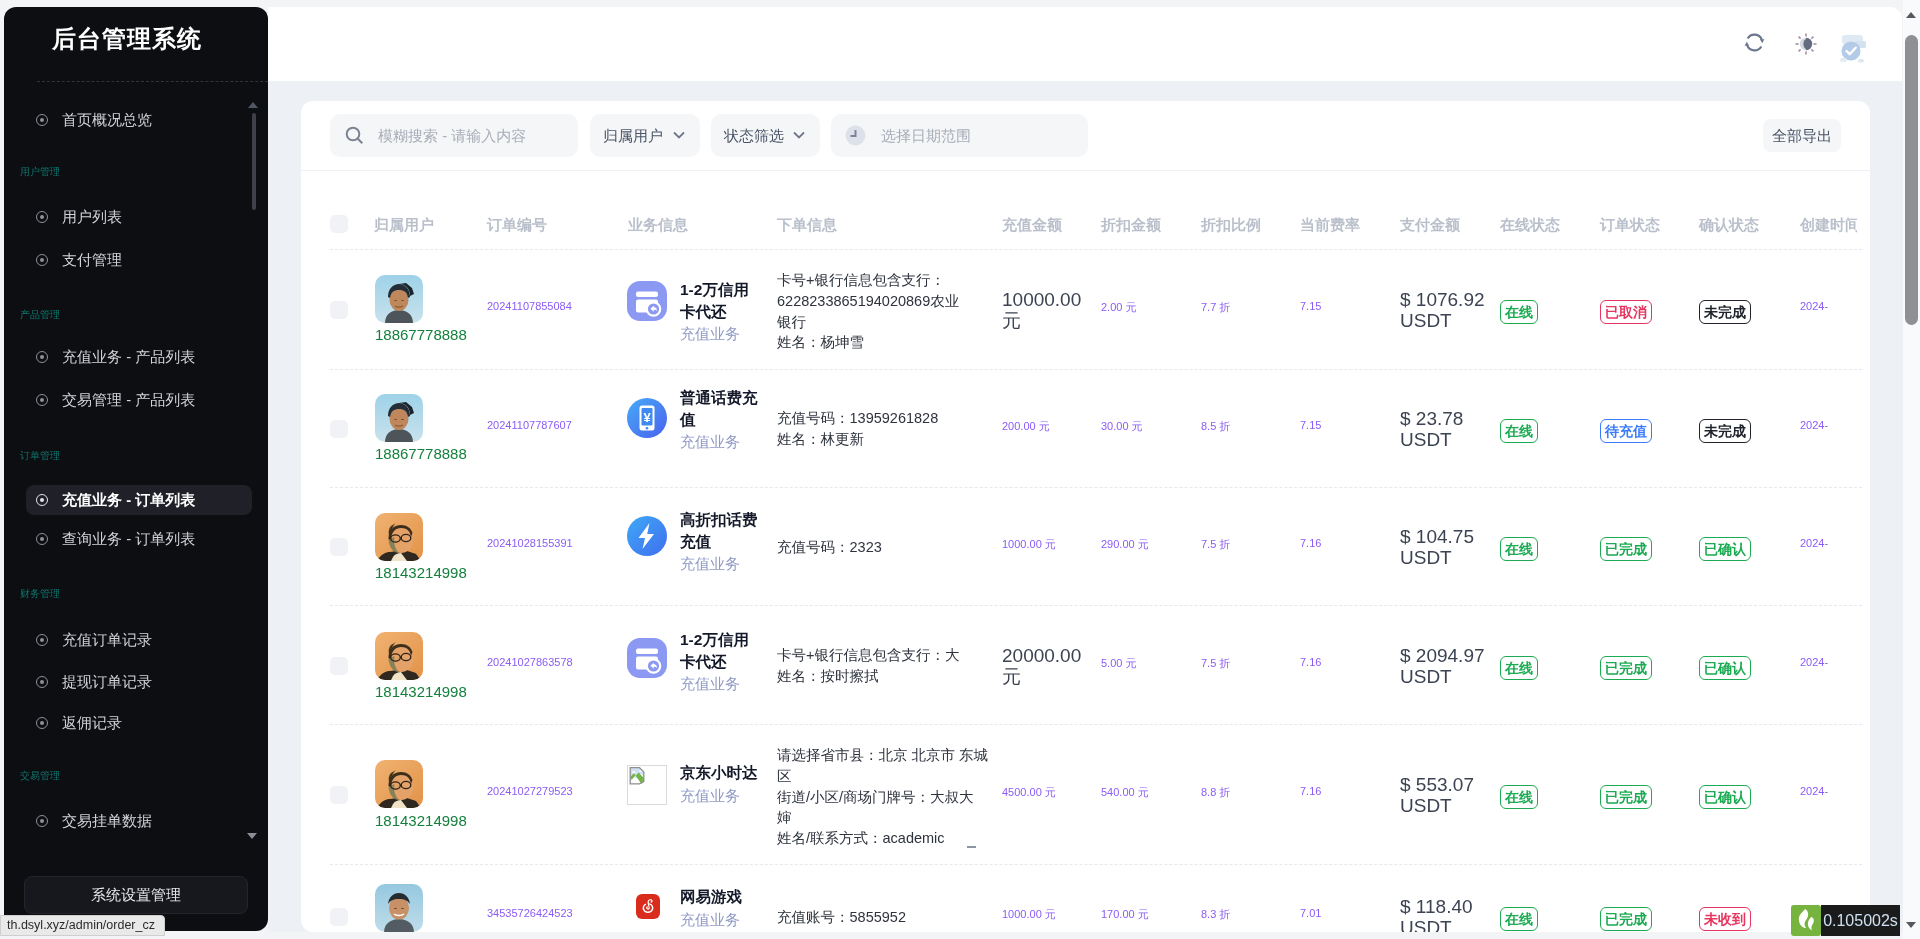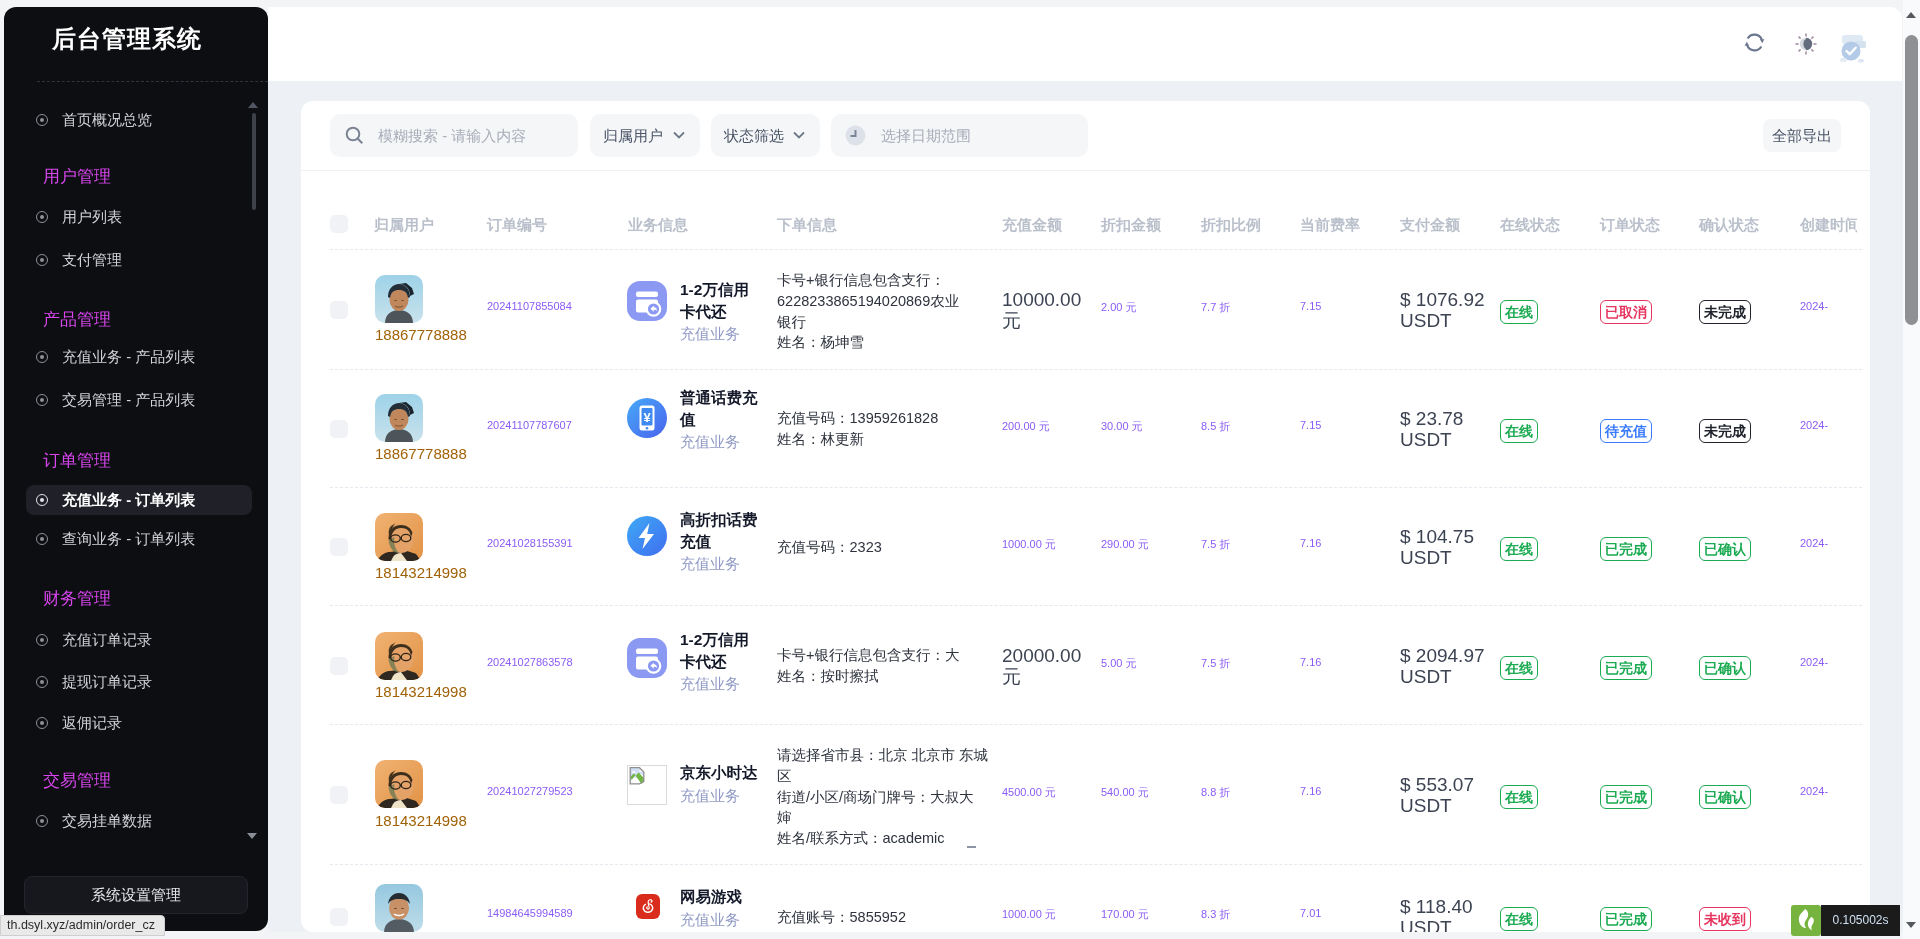--- a/index.html
+++ b/index.html
@@ -6,50 +6,50 @@
 #sb{position:absolute;left:4px;top:7px;width:264px;height:924px;background:#0d0e12;border-radius:12px;z-index:5}
 #sb .title{position:absolute;top:16px;left:-9px;width:100%;text-align:center;color:#fff;font-size:24px;font-weight:700;letter-spacing:1px}
 #sb .dash{position:absolute;top:74px;left:33px;right:0;border-top:1px dashed #33343b}
 .mi{position:absolute;left:22px;width:226px;height:34px;color:#d2d3d8;font-size:15px;line-height:34px}
 .mi .ic{position:absolute;left:10px;top:11px;width:12px;height:12px;border:1.5px solid #8f8f98;border-radius:50%}
 .mi .ic:after{content:"";position:absolute;left:2.5px;top:2.5px;width:4px;height:4px;background:#8f8f98;border-radius:50%}
 .mi .tx{position:absolute;left:36px;white-space:nowrap}
 .mi.sel{background:#1f2028;border-radius:8px;color:#fff;font-weight:700;height:30px;line-height:30px}
 .mi.sel .ic{top:9px;border-color:#e4e4e8}
 .mi.sel .ic:after{background:#e4e4e8}
-.mh{position:absolute;left:39px;color:#d946ef;font-size:17px;white-space:nowrap}
+.mh{position:absolute;left:16px;color:#0f766e;font-size:10px;white-space:nowrap}
 #sbbtn{position:absolute;left:20px;top:869px;width:224px;height:38px;background:#17181e;border:1px solid #24252c;border-radius:8px;color:#e6e7ea;font-size:15px;text-align:center;line-height:36px}
 #topbar{position:absolute;left:268px;top:7px;width:1634px;height:74px;background:#fff;border-radius:0 12px 0 0;z-index:4}
 #content{position:absolute;left:268px;top:81px;width:1635px;height:851px;background:#edf1f6;z-index:3}
 #card{position:absolute;left:33px;top:20px;width:1569px;height:831px;background:#fff;border-radius:12px;overflow:hidden}
 .inp{position:absolute;background:#f5f6f8;border-radius:10px;height:43px;top:13px}
 .ph{color:#a9aeb9;font-size:15px;line-height:43px;white-space:nowrap}
 .dd{color:#4b5567;font-size:15px;line-height:43px;white-space:nowrap}
 #divider{position:absolute;left:0;top:69px;width:100%;height:1px;background:#eef0f3}
 .th{position:absolute;top:115px;font-size:15px;font-weight:700;color:#bac0cb;white-space:nowrap}
 .cb{position:absolute;left:29px;width:18px;height:18px;background:#f1f2f5;border-radius:5px}
 .rsep{position:absolute;left:29px;right:8px;border-top:1px dashed #e5e8ee;height:0}
 .val{position:absolute;font-size:11px;color:#8b5cf6;white-space:nowrap}
 .val2{position:absolute;font-size:19px;color:#3c4352;line-height:21px}
-.phone{position:absolute;font-size:15px;color:#a16207;white-space:nowrap}
+.phone{position:absolute;font-size:15px;color:#15803d;white-space:nowrap}
 .bname{position:absolute;width:92px;font-size:15.5px;font-weight:700;color:#14192a;line-height:21.5px}
 .bsub{font-size:15px;font-weight:400;color:#8f99c4;line-height:21px;padding-top:1px}
 .info{position:absolute;font-size:14.5px;color:#2e333e;line-height:20.8px;white-space:nowrap}
 .bdg{position:absolute;height:24px;line-height:22px;padding:0 4px;border:1px solid;border-radius:6px;font-size:14px;font-weight:700;white-space:nowrap;background:#fff}
 .bg{color:#1cab52;border-color:#1cab52}
 .bb{color:#3a7bfd;border-color:#3a7bfd}
 .br{color:#e6355f;border-color:#e6355f}
 .bk{color:#20242c;border-color:#20242c}
 .av{position:absolute;width:48px;height:48px;border-radius:10px;overflow:hidden}
 #vscroll{position:absolute;right:0;top:0;width:17px;height:939px;background:#f9fafb;z-index:9}
 #vthumb{position:absolute;left:2px;top:35px;width:13px;height:290px;background:#8e9093;border-radius:7px}
 .tri-u{width:0;height:0;border-left:5px solid transparent;border-right:5px solid transparent;border-bottom:6px solid #505664}
 .tri-d{width:0;height:0;border-left:5px solid transparent;border-right:5px solid transparent;border-top:6px solid #8a8d96}
 #status{position:absolute;left:0px;bottom:3px;height:21px;background:#e9e9e9;border:1px solid #cfcfcf;border-radius:0 4px 0 0;padding:0 9px 0 6px;font-size:12.5px;color:#2b2b2b;line-height:19px;z-index:20;white-space:nowrap}
-#debug{position:absolute;left:1821px;top:905px;width:79px;height:31px;background:#1b1b1b;color:#cfe0f2;font-size:12px;text-align:center;line-height:31px;z-index:20}
+#debug{position:absolute;left:1821px;top:905px;width:79px;height:31px;background:#1b1b1b;color:#cfe0f2;font-size:16px;text-align:center;line-height:31px;z-index:20}
 #dbgicon{position:absolute;left:1791px;top:905px;width:30px;height:31px;background:#76b43f;border-radius:3px;z-index:20}
 </style></head>
 <body>
 <div id="sb">
   <div class="title">后台管理系统</div>
   <div class="dash"></div>
   <div class="mi" style="top:96px">
       <span class="ic"></span>
       <span class="tx">首页概况总览</span>
     </div>
@@ -397,21 +397,21 @@
               <stop offset="1" stop-color="#bfdde9"></stop>
             </linearGradient>
           </defs>
           <rect width="48" height="48" fill="url(#skyC)"></rect>
           <path d="M9 48c0-8 7-13 15-13s15 5 15 13z" fill="#535c63"></path>
           <ellipse cx="24" cy="24" rx="10" ry="11.5" fill="#c89067"></ellipse>
           <path d="M13 20c1-7 5-11 11-11s10 4 11 11c-2-3-5-5-11-5s-9 2-11 5z" fill="#262b31"></path>
           <path d="M19 24a1.5 1 0 1 0 3 0zM26 24a1.5 1 0 1 0 3 0z" fill="#5c4028"></path>
           <path d="M19 30c2.5 2 7.5 2 10 0" stroke="#fff" stroke-width="1.6" fill="none"></path>
         </svg></div>
-<div class="val" style="left:186px;top:806px">14984645994589</div>
+<div class="val" style="left:186px;top:806px">34535726424523</div>
 <div style="position:absolute;left:335px;top:793px"><svg width="24" height="25" viewBox="0 0 24 25">
           <rect width="24" height="25" rx="6" fill="#da2c1d"></rect>
           <path d="M13.2 5.6c1.6-.9 3.3-.2 3.4 1.3.1 1.1-.8 1.7-1.7 1.9l-.4-1.2c.5-.2.9-.5.8-.9-.1-.6-1-.7-1.7-.2-.8.6-.9 1.5-.6 2.7 2.5.3 4.4 2.2 4.4 4.7 0 2.8-2.4 5-5.4 5s-5.4-2.2-5.4-5c0-2.1 1.3-3.8 3.2-4.5l.4 1.4c-1.3.5-2.1 1.7-2.1 3.1 0 1.9 1.7 3.5 3.9 3.5s3.9-1.6 3.9-3.5c0-1.7-1.2-3-2.9-3.3.2 1 .5 2 .7 2.9.3 1.3-.4 2.2-1.5 2.3-1 .1-1.9-.6-2-1.7-.1-.9.4-1.7 1.3-2l.3 1.1c-.3.2-.5.5-.4.8 0 .4.4.6.7.6.5-.1.7-.5.5-1.2l-.8-3.2c-.5-1.9-.3-3.6 1.4-4.6z" fill="#fff"></path>
         </svg></div>
 <div class="bname" style="left:379px;top:785px">网易游戏<div class="bsub">充值业务</div></div>
 <div class="info" style="left:476px;top:806px">充值账号：5855952</div>
 <div class="val" style="left:701px;top:806px">1000.00 元</div>
 <div class="val" style="left:800px;top:806px">170.00 元</div>
 <div class="val" style="left:900px;top:806px">8.3 折</div>
 <div class="val" style="left:999px;top:806px">7.01</div>

